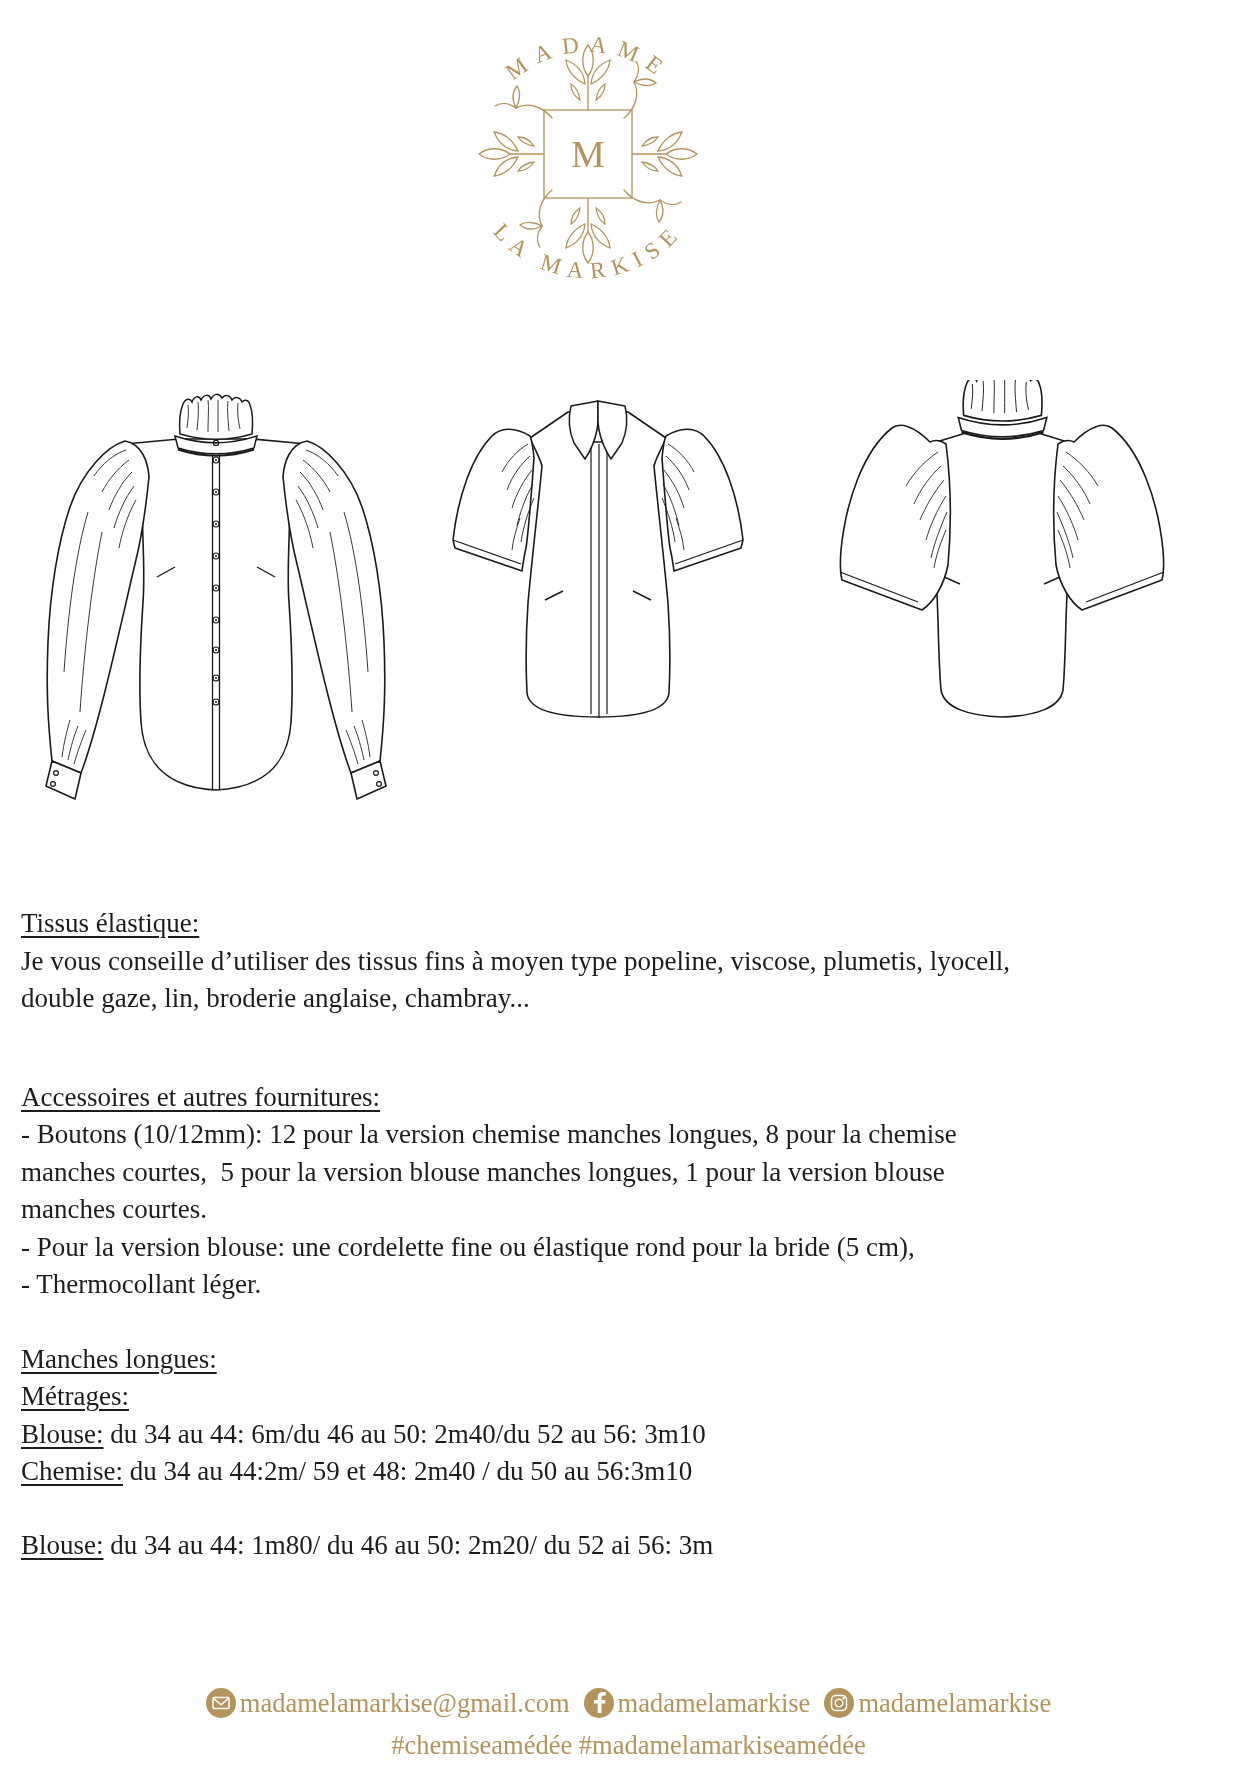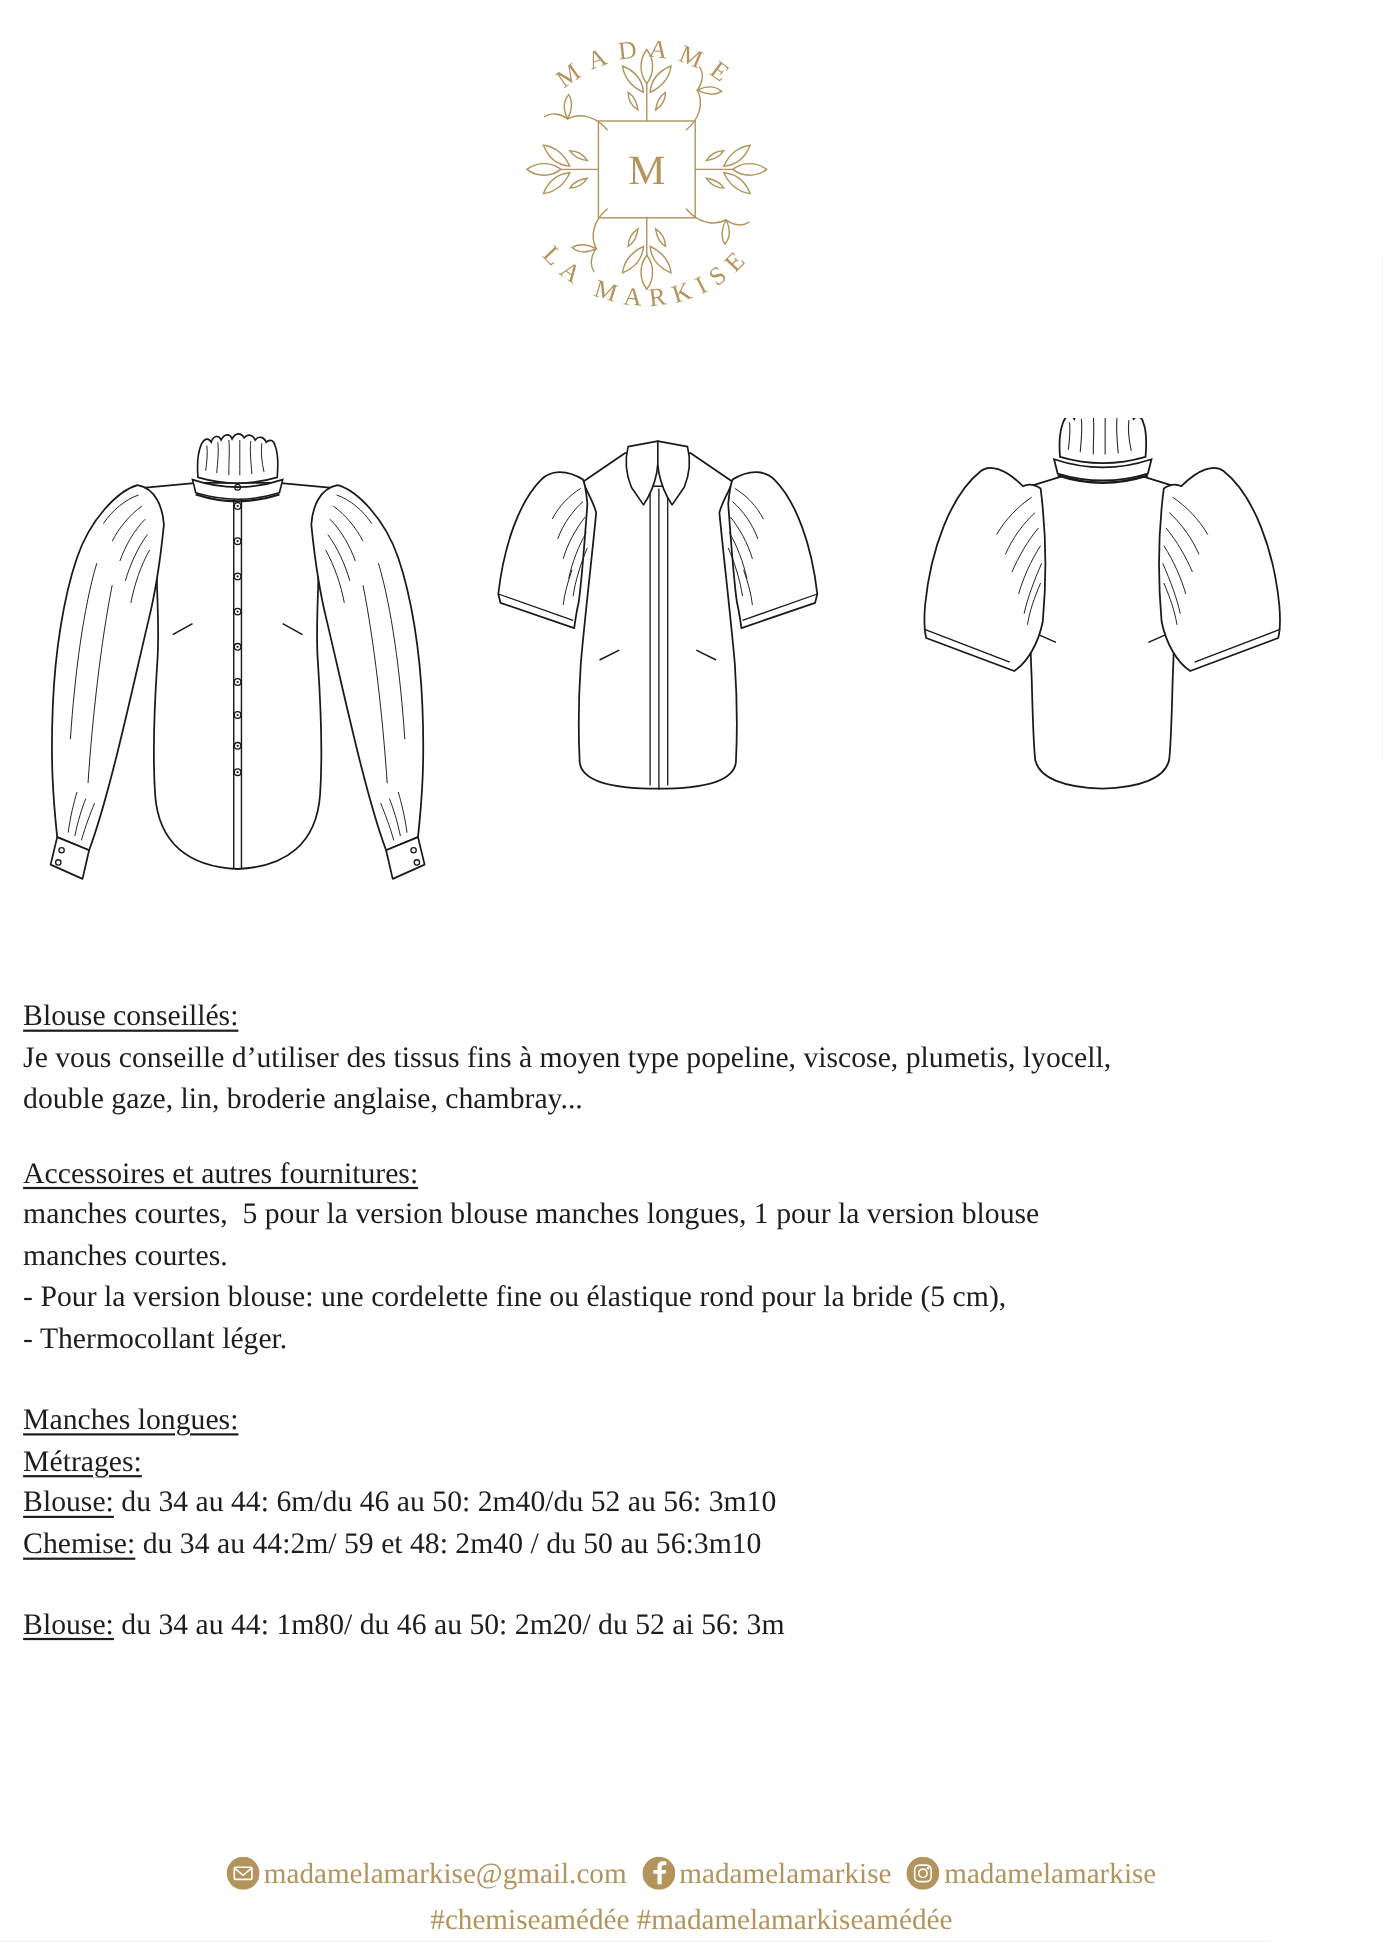--- a/index.html
+++ b/index.html
@@ -9,21 +9,21 @@
     font-family:"Liberation Serif","DejaVu Serif",serif;color:#1d1d1d;
   }
   .logo{position:absolute;left:462px;top:14px;}
   .fig1{position:absolute;left:22px;top:392px;}
   .fig2{position:absolute;left:450px;top:398px;}
   .fig3{position:absolute;left:834px;top:380px;}
   .textcol{position:absolute;left:21px;top:905px;width:1226px;
     font-size:27px;line-height:37.5px;}
   .line{white-space:pre;}
   .u{text-decoration:underline;text-underline-offset:4px;text-decoration-thickness:1.5px;}
-  .sec2{margin-top:30px;}
+  .sec2{margin-top:61px;}
   .sec3{margin-top:37px;}
   .sec4{margin-top:36px;}
   .footer{position:absolute;left:0;width:100%;top:1684px;color:#b2945c;
     font-size:26.5px;line-height:38px;text-align:center;}
   .frow1{display:flex;justify-content:center;align-items:center;gap:14px;text-align:right;}
   .contact{display:flex;align-items:center;gap:4px;}
   .cicon{width:30px;height:30px;display:block;}
   .frow2{margin-top:4px;}
   svg text{font-family:"Liberation Serif","DejaVu Serif",serif;}
 </style>
@@ -247,27 +247,28 @@
       </g>
     </g>
     <use href="#g3sleeve" transform="matrix(-1,0,0,1,336,0)"></use>
 
     <use href="#ruffle-collar" transform="translate(-41,-10) scale(1.08)"></use>
   </svg>
 
   <div class="textcol">
 
     <div class="sec1">
-      <div class="line u">Blouse conseillés:</div>
+      <div class="line u">Tissus élastique:</div>
       <div class="line">Je vous conseille d’utiliser des tissus fins à moyen type popeline, viscose, plumetis, lyocell,</div>
       <div class="line">double gaze, lin, broderie anglaise, chambray...</div>
     </div>
 
     <div class="sec2">
       <div class="line u">Accessoires et autres fournitures:</div>
+      <div class="line">- Boutons (10/12mm): 12 pour la version chemise manches longues, 8 pour la chemise</div>
       <div class="line">manches courtes,  5 pour la version blouse manches longues, 1 pour la version blouse</div>
       <div class="line">manches courtes.</div>
       <div class="line">- Pour la version blouse: une cordelette fine ou élastique rond pour la bride (5 cm),</div>
       <div class="line">- Thermocollant léger.</div>
     </div>
 
     <div class="sec3">
       <div class="line u">Manches longues:</div>
       <div class="line u">Métrages:</div>
       <div class="line"><span class="u">Blouse:</span><span> du 34 au 44: 6m/du 46 au 50: 2m40/du 52 au 56: 3m10</span></div>

